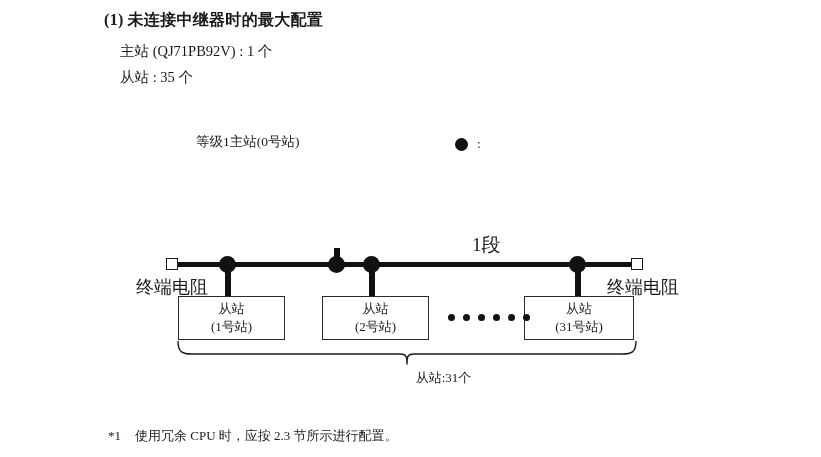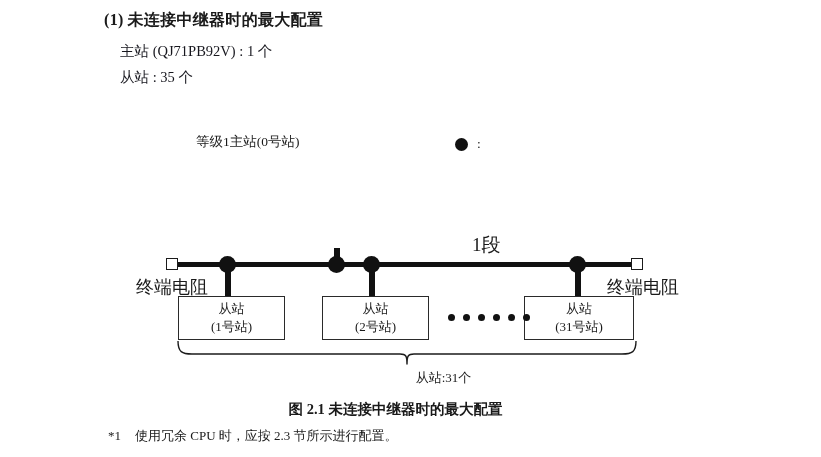--- a/index.html
+++ b/index.html
@@ -359,21 +359,18 @@
         <path d="M6,0 C6,11 10,13 20,13 L228,13 C234,13 235,15 235,23
                  C235,15 236,13 242,13 L450,13 C460,13 464,11 464,0" fill="none" stroke="#1b1b1b" stroke-width="1.4" stroke-linecap="round" stroke-linejoin="round"></path>
       </svg>
     </div>
 
     <div class="brace-caption">
       <span class="brace-caption-inner">从站:31个</span>
     </div>
   </div>
 
-  <div class="fig-caption">
-    <span class="fig-caption-inner">图 2.1  未连接中继器时的最大配置</span>
-  </div>
 
   <div class="footnote">
     <span class="fn-mark">*1</span><span>使用冗余 CPU 时，应按 2.3 节所示进行配置。</span>
   </div>
 
 </div>
 
 </body></html>

